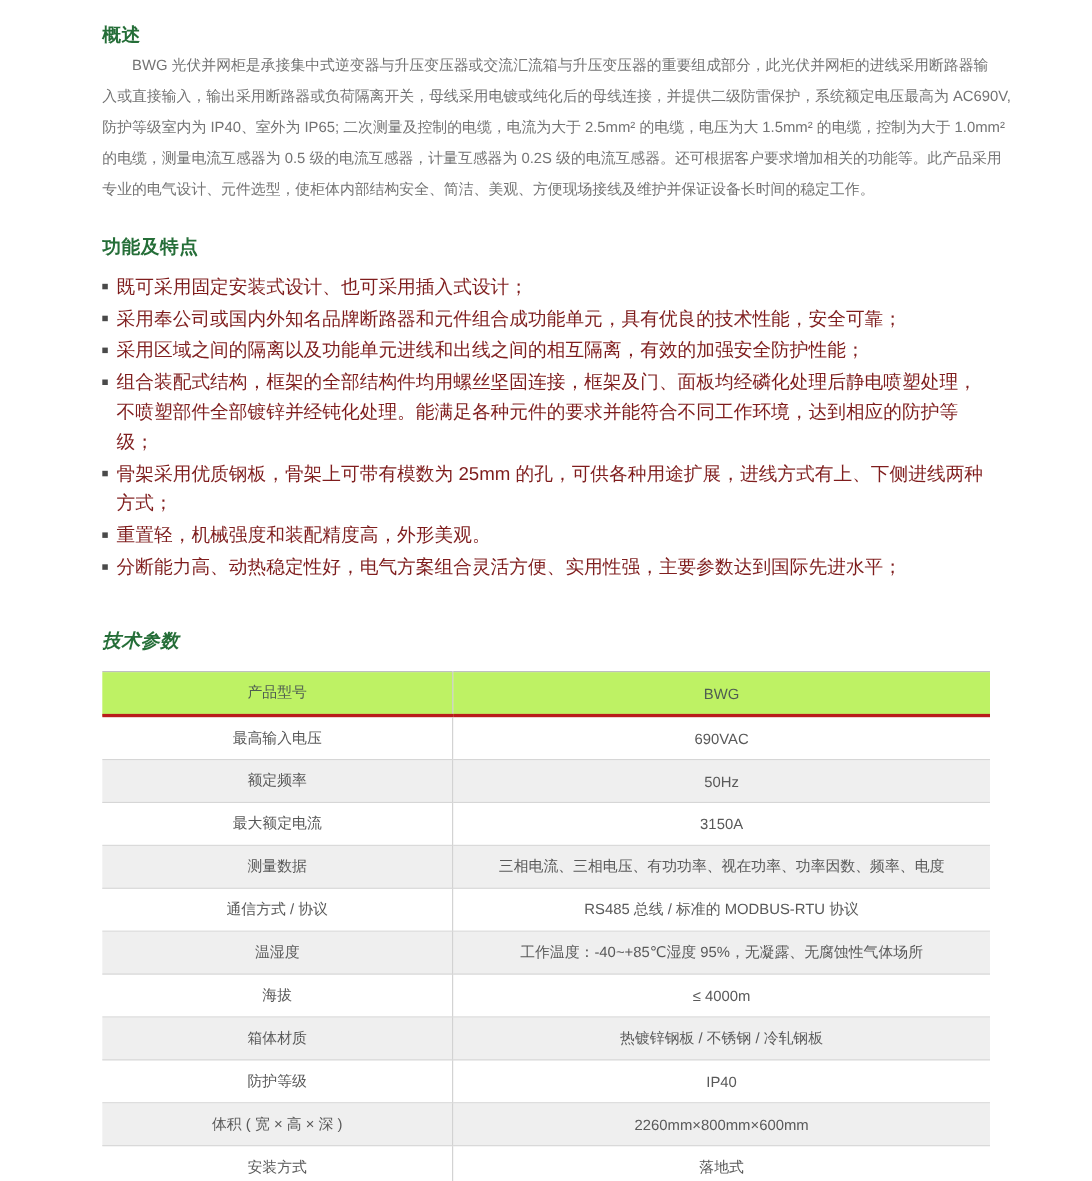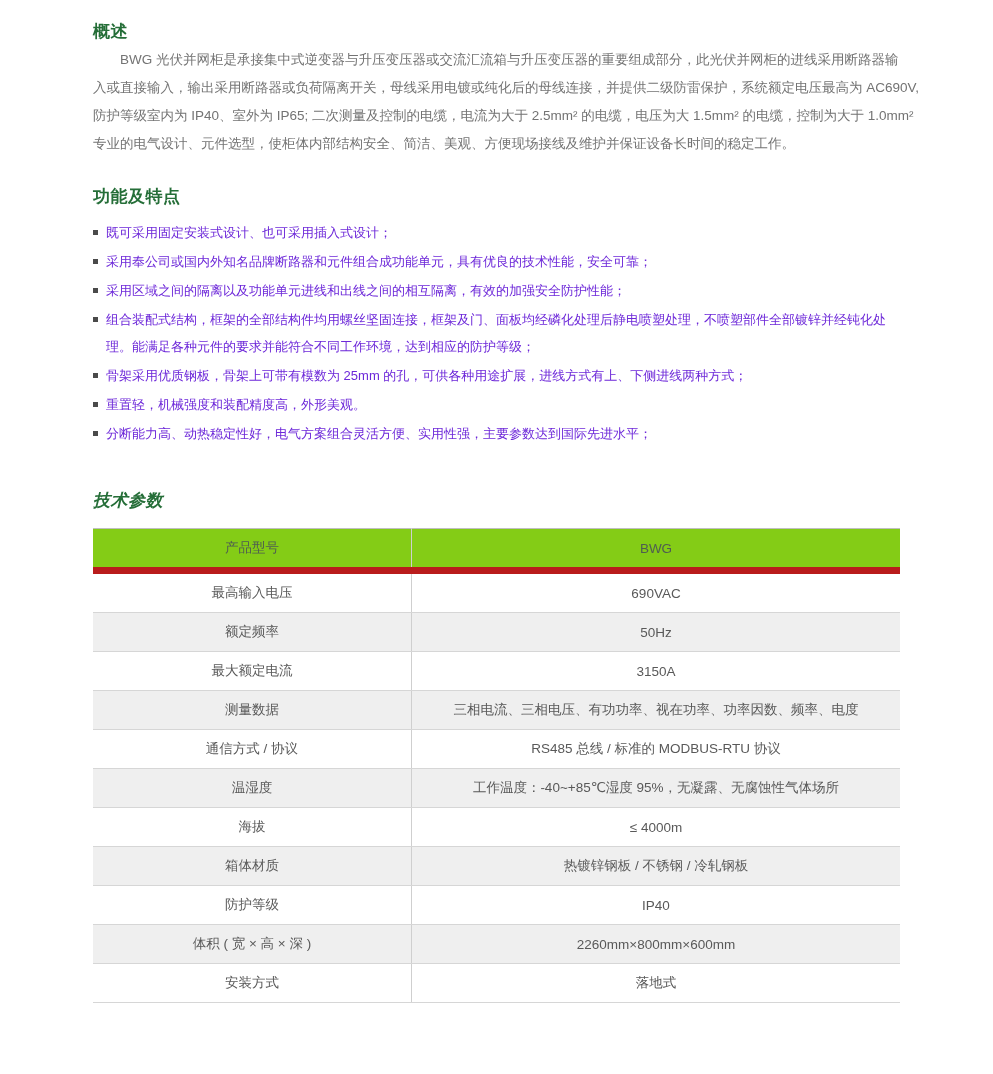--- a/index.html
+++ b/index.html
@@ -24,24 +24,24 @@
   .para { margin-top:3px; font-size:13.5px; color:#737373; }
   .pline { line-height:28px; white-space:nowrap; }
   .pline.indent { padding-left:27px; }
 
   #features-heading { margin-top:27px; }
 
   .feature-list { margin-top:11px; }
   .feature-item {
     position:relative;
     padding-left:13px;
-    font-size:13px;
+    font-size:17px;
     line-height:27px;
     margin-bottom:2px;
-    color:#6d28d9;
+    color:#7f1d1d;
   }
   .bullet {
     position:absolute; left:0; top:11px;
     width:5px; height:5px;
     background:#4a4a4a;
   }
 
   #specs-heading { margin-top:42px;font-style:italic; }
 
   table.specs {
@@ -54,34 +54,35 @@
     border-bottom:1px solid #d6d6d6;
   }
   table.specs td {
     height:38px;
     text-align:center;
     vertical-align:middle;
     border-bottom:1px solid #d6d6d6;
     padding:0 10px;
   }
   table.specs td.param { width:298px; border-right:1px solid #cfcfcf; }
-  tr.head td { background:#84cc16; color:#4f5d52; border-bottom:7px solid #b91c1c; }
+  tr.head td { background:#bef264; color:#4f5d52; border-bottom:3px solid #b91c1c; }
   tr.alt td { background:#efefef; }
 </style>
 </head>
 <body>
 
 <div class="content">
 
   <h2 class="sec-heading" id="overview-heading">概述</h2>
 
   <div class="para">
     <div class="pline indent">BWG 光伏并网柜是承接集中式逆变器与升压变压器或交流汇流箱与升压变压器的重要组成部分，此光伏并网柜的进线采用断路器输</div>
     <div class="pline">入或直接输入，输出采用断路器或负荷隔离开关，母线采用电镀或纯化后的母线连接，并提供二级防雷保护，系统额定电压最高为 AC690V,</div>
     <div class="pline">防护等级室内为 IP40、室外为 IP65; 二次测量及控制的电缆，电流为大于 2.5mm² 的电缆，电压为大 1.5mm² 的电缆，控制为大于 1.0mm²</div>
+    <div class="pline">的电缆，测量电流互感器为 0.5 级的电流互感器，计量互感器为 0.2S 级的电流互感器。还可根据客户要求增加相关的功能等。此产品采用</div>
     <div class="pline">专业的电气设计、元件选型，使柜体内部结构安全、简洁、美观、方便现场接线及维护并保证设备长时间的稳定工作。</div>
   </div>
 
   <h2 class="sec-heading" id="features-heading">功能及特点</h2>
 
   <div class="feature-list">
     <div class="feature-item">
       <span class="bullet"></span>
       <span>既可采用固定安装式设计、也可采用插入式设计；</span>
     </div>

